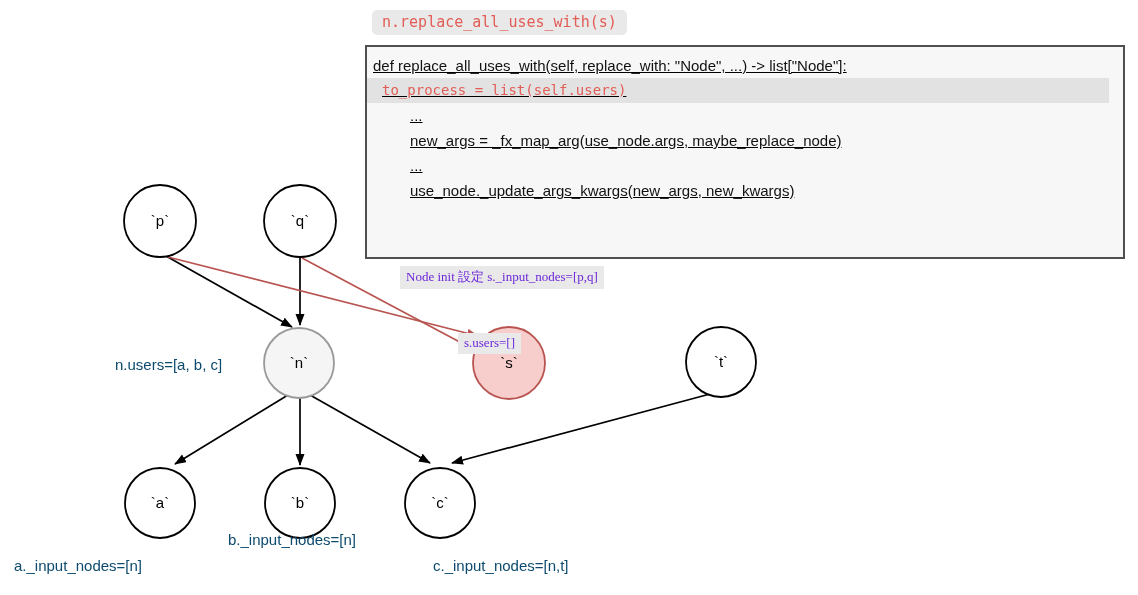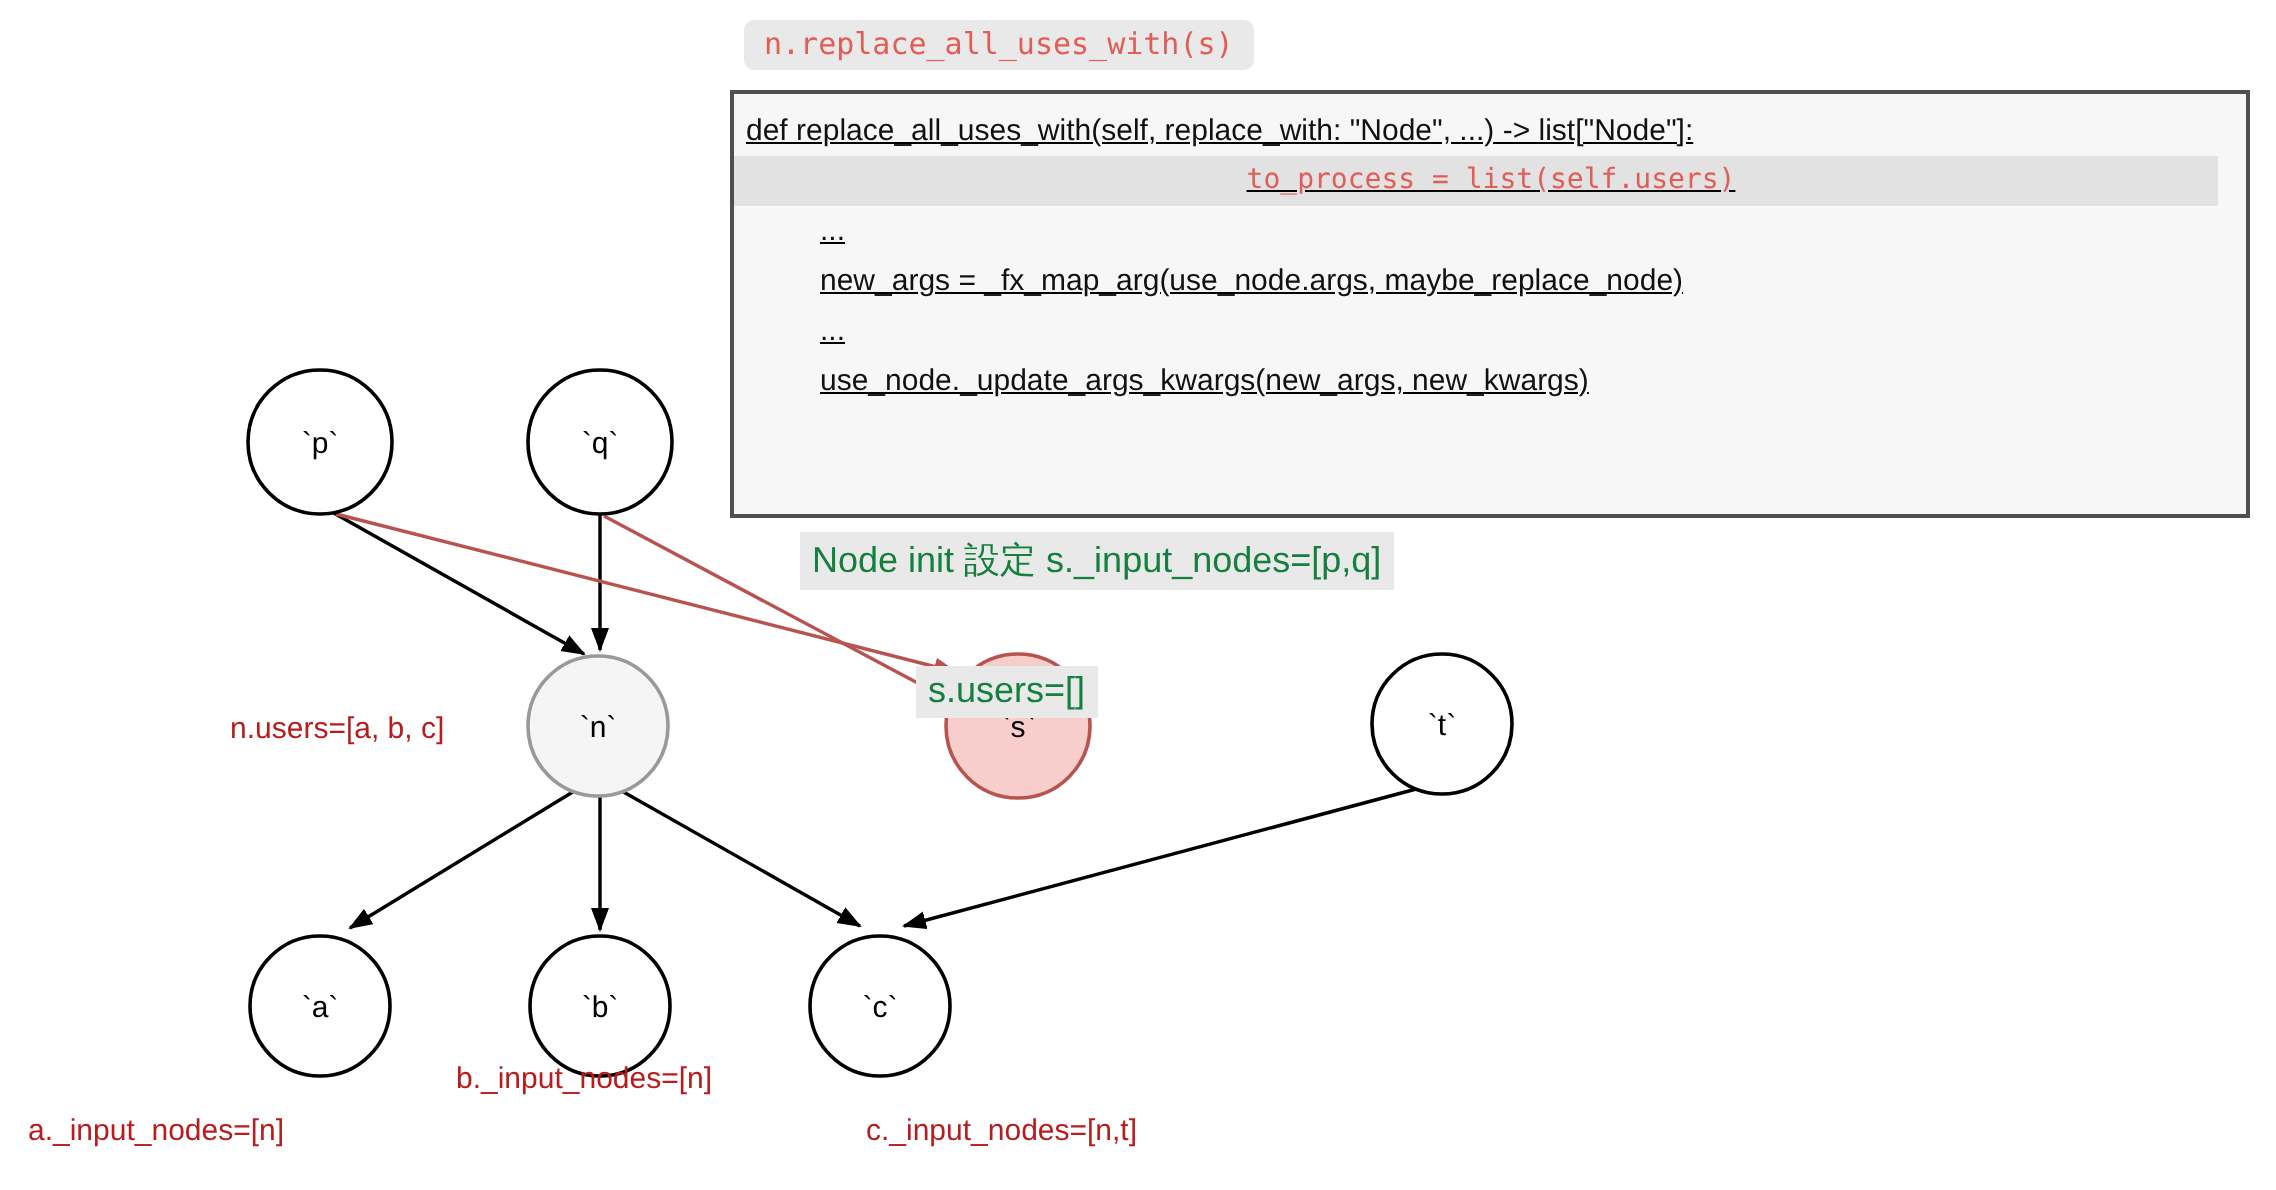--- a/index.html
+++ b/index.html
@@ -43,48 +43,48 @@
     text-decoration: underline;
   }
   .code-line {
     height: 25px;
     line-height: 25px;
     font-size: 15px;
     color: #111111;
     white-space: pre;
   }
   .code-line.ind0 { padding-left: 6px; }
-  .code-line.ind1 { padding-left: 15px; text-align: center; }
+  .code-line.ind1 { padding-left: 15px; }
   .code-line.ind2 { padding-left: 43px; }
   .code-line.kind-highlight {
     font-family: "DejaVu Sans Mono", monospace;
     font-size: 14px;
     color: #e25d56;
     background: #e2e2e2;
     margin-right: 14px;
   }
 
   
   .note {
     position: absolute;
-    font-family: Liberation Sans, sans-serif;
-    font-size: 18px;
-    color: #15803d;
+    font-family: Liberation Serif, serif;
+    font-size: 13px;
+    color: #6d28d9;
     background: #e9e9e9;
     padding: 2px 6px 3px 6px;
     white-space: pre;
   }
   #note-init   { left: 400px; top: 266px; }
   #note-susers { left: 458px; top: 297px; margin-top: 36px; }
 
   
   .plain-label {
     position: absolute;
     font-size: 15px;
-    color: #b91c1c;
+    color: #0c4a6e;
     white-space: pre;
   }
   #label-nusers { left: 115px; top: 356px; }
   #label-a      { left: 14px;  top: 557px; }
   #label-b      { left: 228px; top: 531px; }
   #label-c      { left: 433px; top: 557px; }
 
   .node-label-text {
     font-family: "Liberation Sans", sans-serif;
     font-size: 15px;

